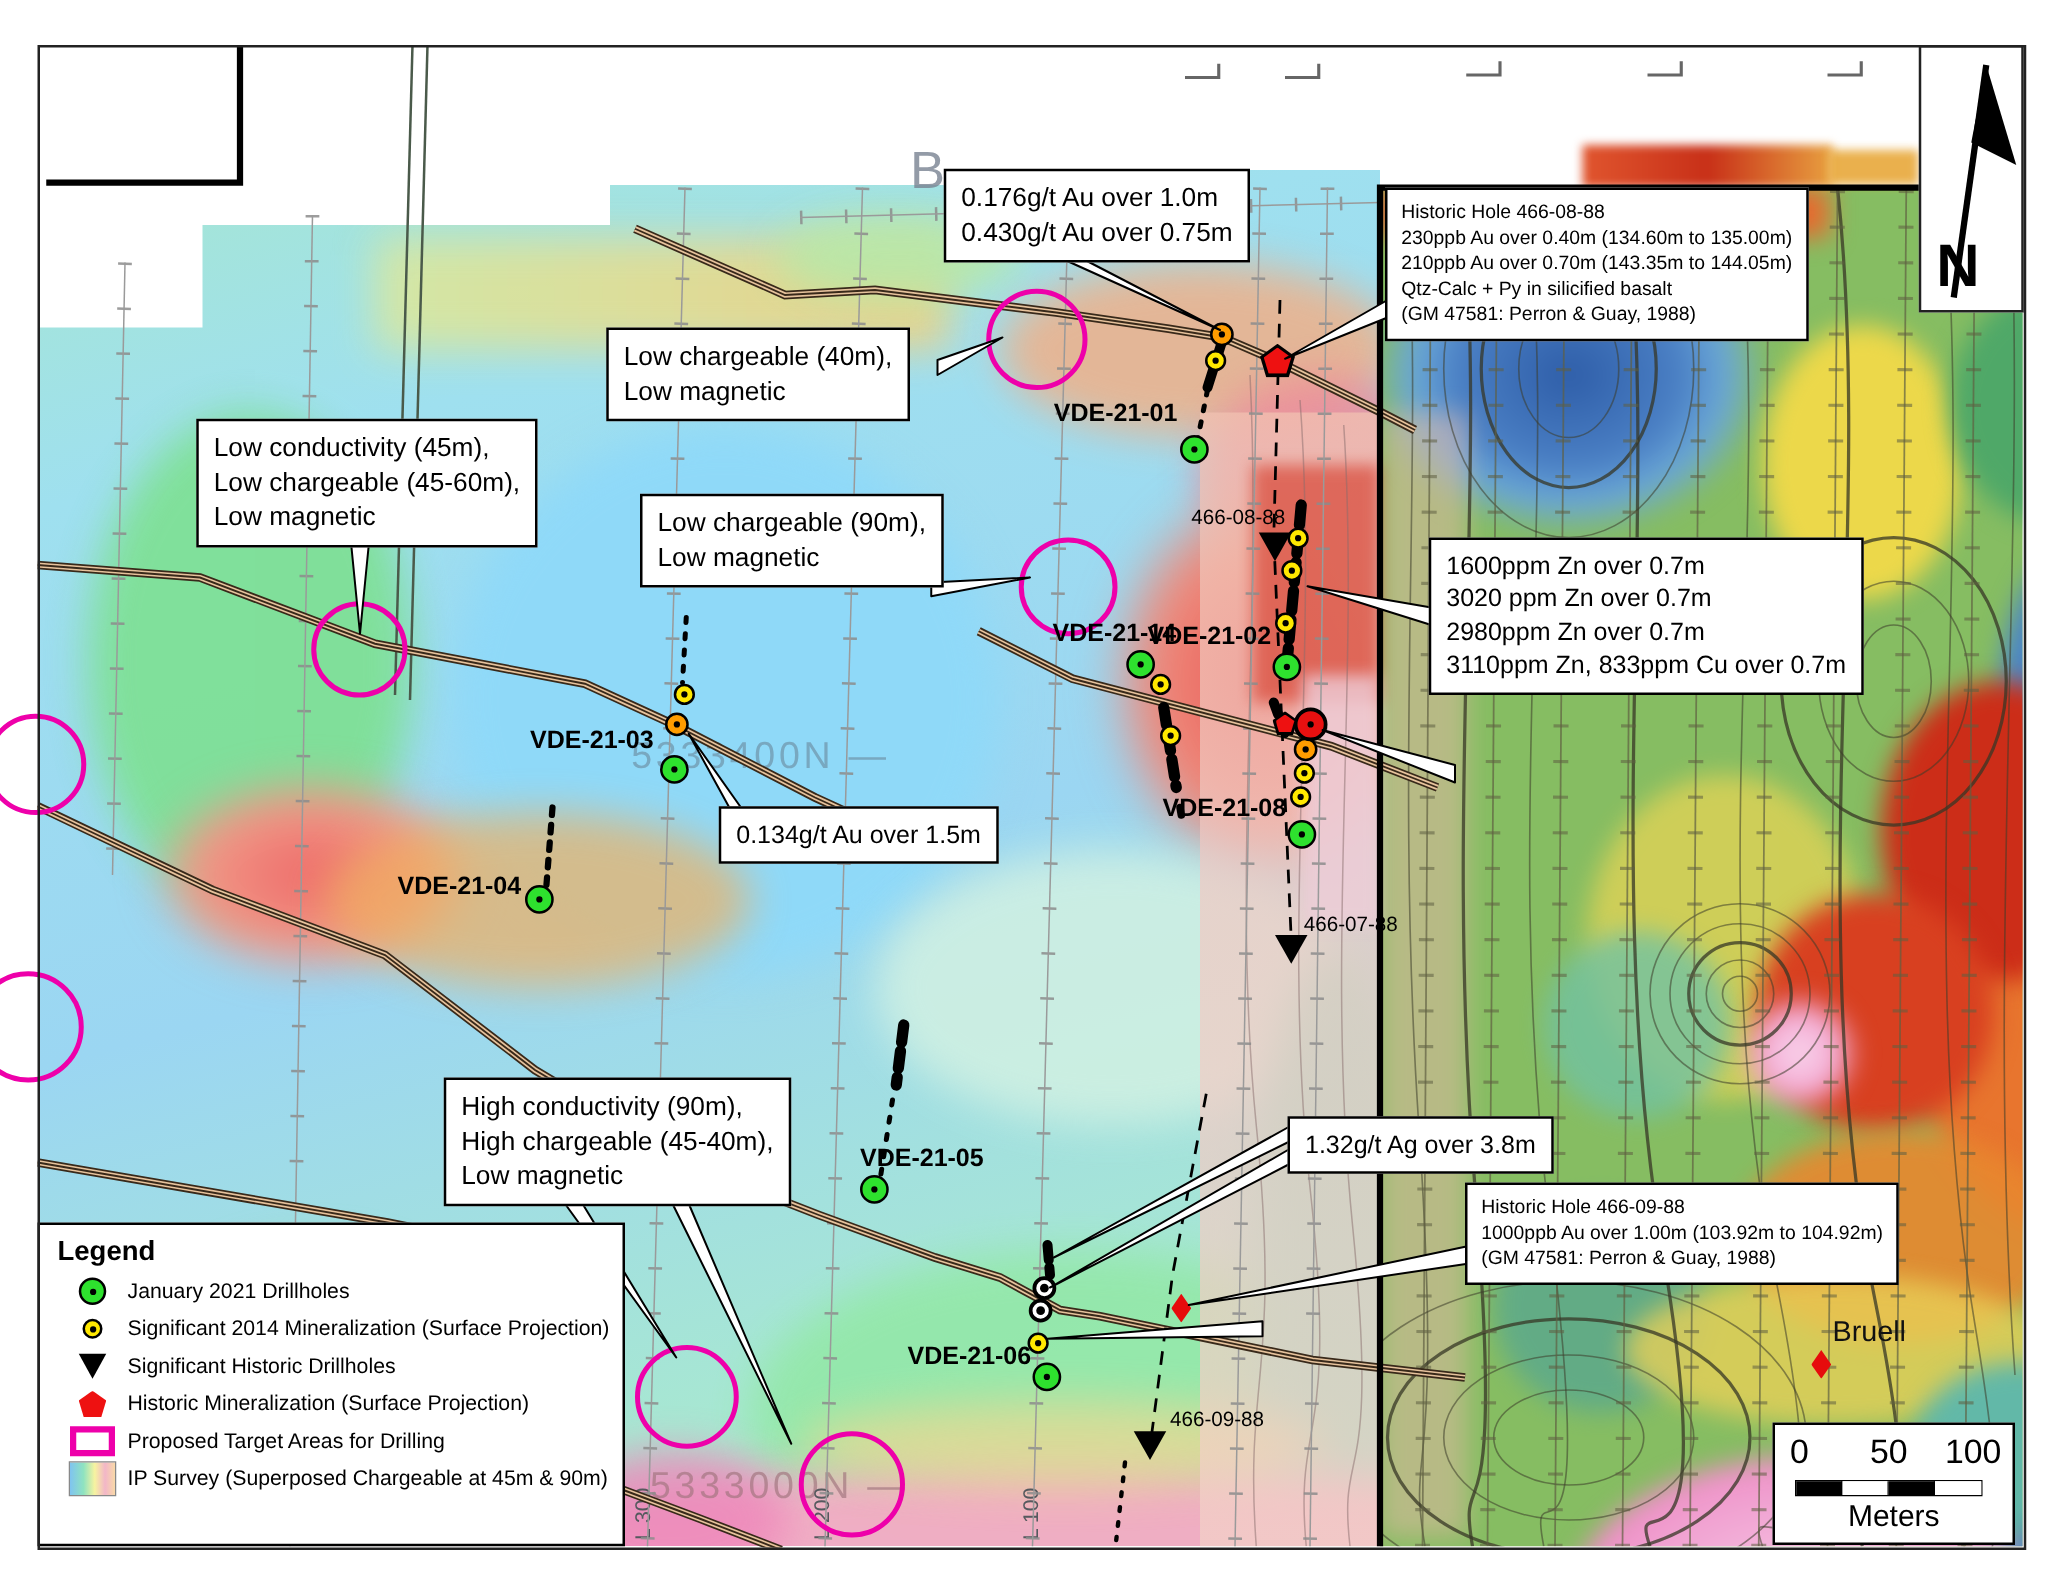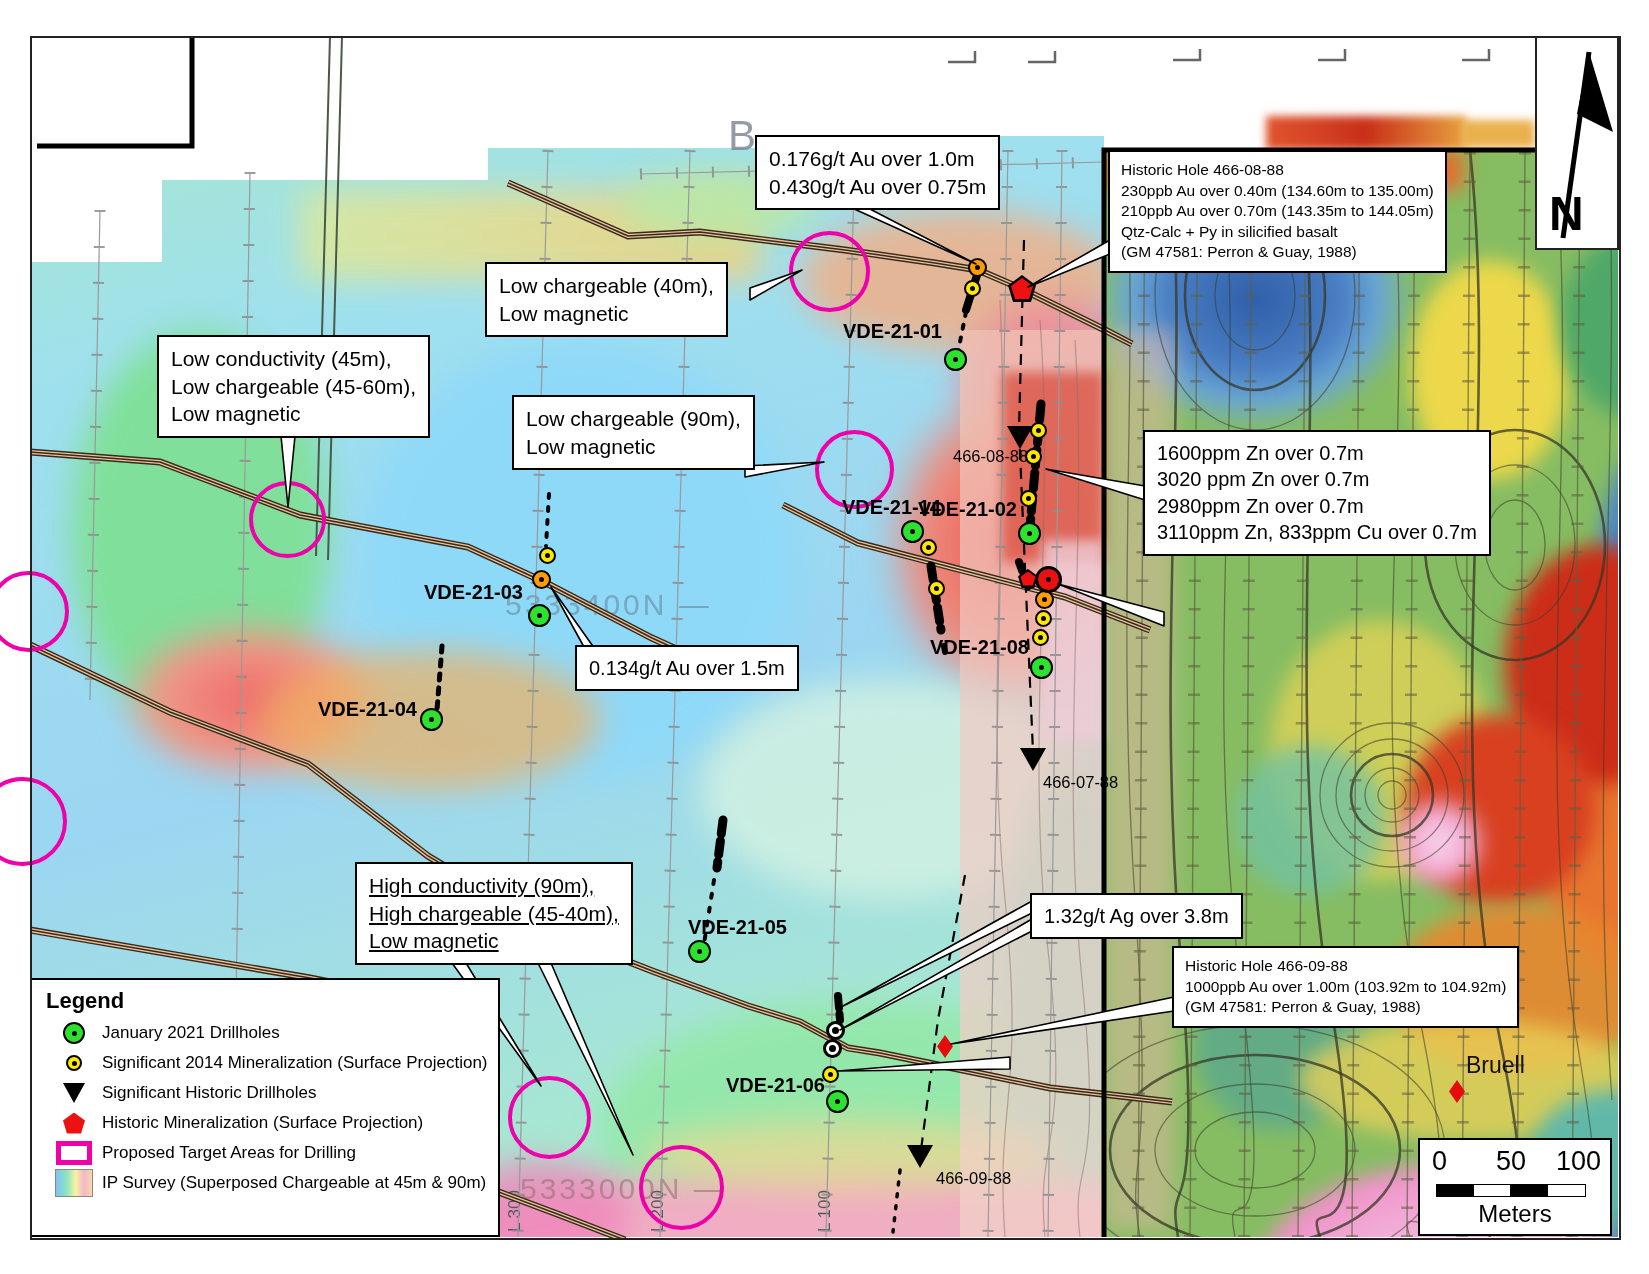--- a/index.html
+++ b/index.html
@@ -36,21 +36,21 @@
   .ctrb{stroke:rgba(55,55,38,.75);stroke-width:2.6;fill:none}
   .ctp{stroke:rgba(135,108,108,.5);stroke-width:1.2;fill:none}
   .ndl{fill:#fff;stroke:#000;stroke-width:1.6;stroke-linejoin:round}
   .tr{stroke:#000;fill:none;stroke-linecap:round}
   
   .co{position:absolute;background:#fff;border:2.5px solid #000;padding:8px 12px;
       font-size:21px;line-height:1.32;white-space:nowrap;z-index:40;}
   .co.small{font-size:15.5px;line-height:1.33;padding:8px 11px;}
   
   .dlabel{position:absolute;font-weight:bold;font-size:20px;z-index:30;white-space:nowrap;}
-  .hlabel{position:absolute;font-size:16.5px;z-index:30;white-space:nowrap;margin-top:42px;}
+  .hlabel{position:absolute;font-size:16.5px;z-index:30;white-space:nowrap;}
   .gridlabel{position:absolute;font-size:30px;letter-spacing:3px;z-index:4;white-space:nowrap;}
   .gl-top{color:rgba(105,135,155,.6);}
   .gl-bot{color:rgba(160,115,125,.65);}
   .llabel{position:absolute;font-size:17px;color:#55595e;z-index:4;transform:rotate(-90deg);transform-origin:left top;white-space:nowrap;}
   .place{position:absolute;font-size:23px;color:#111;z-index:30;}
   
   .dot{position:absolute;border-radius:50%;box-sizing:border-box;z-index:25;}
   .dot::after{content:"";position:absolute;left:50%;top:50%;width:5px;height:5px;margin:-2.5px 0 0 -2.5px;background:#000;border-radius:50%;}
   .dgreen{width:23px;height:23px;background:#2ee12e;border:2.5px solid #000;}
   .dyellow{width:17px;height:17px;background:#ffe800;border:2px solid #000;}
@@ -385,21 +385,21 @@
   </div>
   <div class="co" style="left:1143px;top:430px;font-size:20px;">
     <div>1600ppm Zn over 0.7m</div>
     <div>3020 ppm Zn over 0.7m</div>
     <div>2980ppm Zn over 0.7m</div>
     <div>3110ppm Zn, 833ppm Cu over 0.7m</div>
   </div>
   <div class="co" style="left:575px;top:645px;font-size:20px;">
     <div>0.134g/t Au over 1.5m</div>
   </div>
-  <div class="co" style="left:355px;top:862px;text-decoration:underline;">
+  <div class="co" style="left:355px;top:862px;">
     <div>High conductivity (90m),</div>
     <div>High chargeable (45-40m),</div>
     <div>Low magnetic</div>
   </div>
   <div class="co" style="left:1030px;top:893px;font-size:20px;">
     <div>1.32g/t Ag over 3.8m</div>
   </div>
   <div class="co small" style="left:1172px;top:946px;">
     <div>Historic Hole 466-09-88</div>
     <div>1000ppb Au over 1.00m (103.92m to 104.92m)</div>

